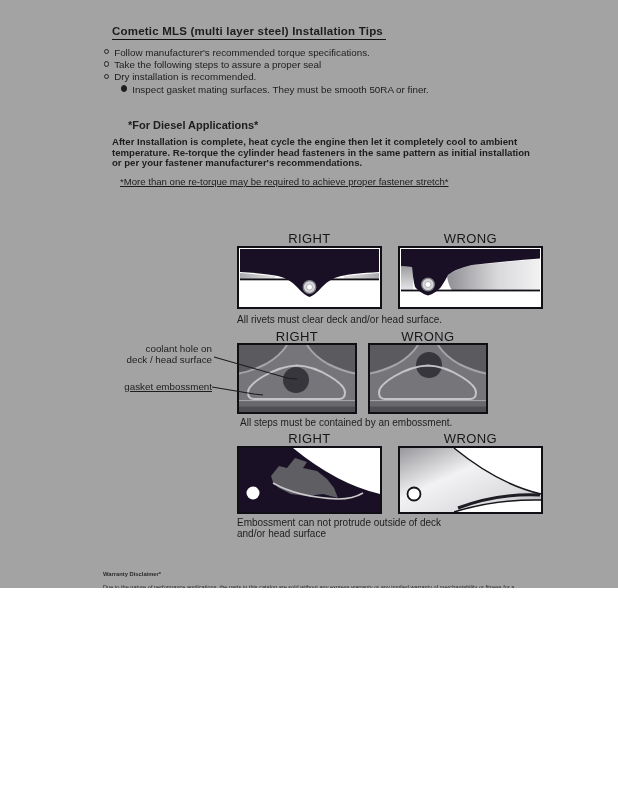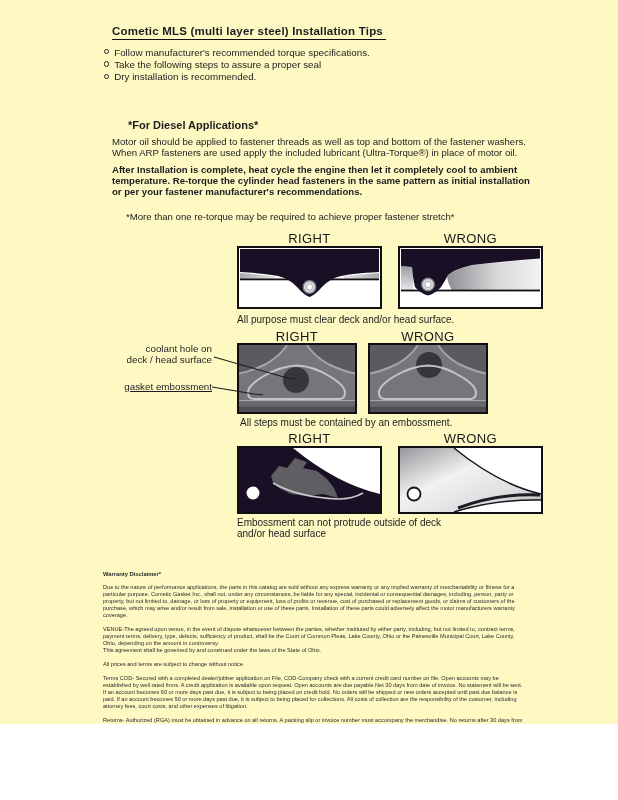--- a/index.html
+++ b/index.html
@@ -1,17 +1,17 @@
 <!DOCTYPE html>
 <html style="--ink: #1d1d1f; --diagram-black: #191026; --panel-gray: #76767a; --bore-gray: #5a5a5f; --hole-gray: #36363c; --emboss-line: #c4c4c8; --line-black: #101014;"><head>
 <meta charset="utf-8">
 <style>
   html,body{margin:0;padding:0;background:#ffffff;}
   #page{
-    position:relative; width:618px; height:724px; background:#fef9c3;
+    position:relative; width:618px; height:588px; background:#a3a3a3;
     font-family:"Liberation Sans", sans-serif; color:var(--ink,#1d1d1f);
     overflow:hidden;
   }
   .title{
     position:absolute; left:112px; top:25px;
     font-size:11.5px; font-weight:bold; letter-spacing:0.2px;
     border-bottom:1.6px solid var(--line-black,#101014);
     padding:0 3px 2px 0; display:inline-block;
   }
   .tips{position:absolute; left:104px; top:47px; font-size:9.8px; line-height:12.2px;}
@@ -21,21 +21,21 @@
   }
   .tip-sub{margin-left:17px;}
   .tip-sub::before{
     content:""; display:inline-block; width:4.2px; height:4.2px; background:#1d1d1f;
     border-radius:50%; margin-right:5px; vertical-align:1px;
   }
   .diesel{position:absolute; left:112px; top:120px; width:460px; font-size:9.6px; line-height:10.8px;}
   .d-head{font-size:11px; font-weight:bold; margin:0 0 6px 16px;}
   .d-para{margin:0 0 7px 0; white-space:pre-line;}
   .d-para2{margin:0 0 8px 0; white-space:pre-line;font-weight:bold;}
-  .d-note{margin:14px; white-space:pre-line;}
+  .d-note{margin:8px; white-space:pre-line;text-decoration:underline;}
   .d-label{position:absolute; font-size:13px; letter-spacing:0.4px; color:#17171a; text-align:center;}
   .cap{position:absolute; font-size:10px; color:#1d1d1f;}
   .pre{white-space:pre-line; line-height:11px;}
   .panel{position:absolute;}
   .side-label{
     position:absolute; left:98px; width:114px; text-align:right;
     font-size:9.8px; line-height:10.5px; white-space:pre-line; color:#1d1d1f;
   }
   .leads{position:absolute; left:0; top:0; pointer-events:none;}
   .disclaimer{position:absolute; left:103px; top:571px; width:424px; font-size:5.6px; line-height:7px; color:#2a2a2c;}
@@ -47,26 +47,25 @@
 <body>
 
 <div id="page">
 
   <div class="title">Cometic MLS (multi layer steel) Installation Tips</div>
 
   <div class="tips">
     <div class="tip">Follow manufacturer's recommended torque specifications.</div>
     <div class="tip">Take the following steps to assure a proper seal</div>
     <div class="tip">Dry installation is recommended.</div>
+    <div class="tip tip-sub">Inspect gasket mating surfaces.  They must be smooth 50RA or finer.</div>
   </div>
 
   <div class="diesel">
     <div class="d-head">*For Diesel Applications*</div>
-    <p class="d-para">Motor oil should be applied to fastener threads as well as top and bottom of the fastener washers.
-When ARP fasteners are used apply the included lubricant (Ultra-Torque®) in place of motor oil.</p>
     <p class="d-para2">After Installation is complete, heat cycle the engine then let it completely cool to ambient
 temperature. Re-torque the cylinder head fasteners in the same pattern as initial installation
 or per your fastener manufacturer's recommendations.</p>
     <p class="d-note">*More than one re-torque may be required to achieve proper fastener stretch*</p>
   </div>
 
   <div class="d-label" style="left:237px; top:231px; width:145px;">RIGHT</div>
   <div class="d-label" style="left:398px; top:231px; width:145px;">WRONG</div>
 
   <svg class="panel" style="left:237px; top:246px;" width="145" height="63" viewBox="0 0 145 63">
@@ -105,21 +104,21 @@
     <rect x="2" y="2" width="141" height="59" fill="#ffffff"></rect>
     <path d="M3,20 L14,21 Q16,33 15,44.5 L3,44.5 Z" fill="url(#d1wl)"></path>
     <path d="M49,30 Q57,23 74,19 L142,13 L142,44.5 L54,44.5 Q50,38 49,30 Z" fill="url(#d1wr)"></path>
     <rect x="3" y="43.6" width="139" height="1.8" fill="var(--line-black,#101014)"></rect>
     <path d="M3,3 H142 V12.5 Q104,15.5 74,19 Q57,23 50,29 Q47,35 43,41 Q37.5,47.5 30,49.5 Q22.5,47.5 17,41 Q15,33 14,21 Q8,20.3 3,20 Z" style="fill:var(--diagram-black,#191026)"></path>
     <circle cx="30" cy="38.5" r="6.3" fill="#d6d6d9" stroke="#7e7e84" stroke-width="1.3"></circle>
     <circle cx="30" cy="38.5" r="3" fill="#ffffff" stroke="#9a9aa0" stroke-width="0.7"></circle>
     <rect x="1" y="1" width="143" height="61" fill="none" stroke="var(--line-black,#101014)" stroke-width="2"></rect>
   </svg>
 
-  <div class="cap" style="left:237px; top:314px;">All purpose must clear deck and/or head surface.</div>
+  <div class="cap" style="left:237px; top:314px;">All rivets must clear deck and/or head surface.</div>
 
   <div class="d-label" style="left:237px; top:329px; width:120px;">RIGHT</div>
   <div class="d-label" style="left:368px; top:329px; width:120px;">WRONG</div>
 
   <div class="side-label" style="top:344px;">coolant hole on
 deck / head surface</div>
   <div class="side-label" style="top:382px;text-decoration:underline;">gasket embossment</div>
 
   <svg class="panel" style="left:237px; top:343px;" width="120" height="71" viewBox="0 0 120 71">
     <rect x="2" y="2" width="116" height="67" style="fill:var(--panel-gray,#76767a)"></rect>

